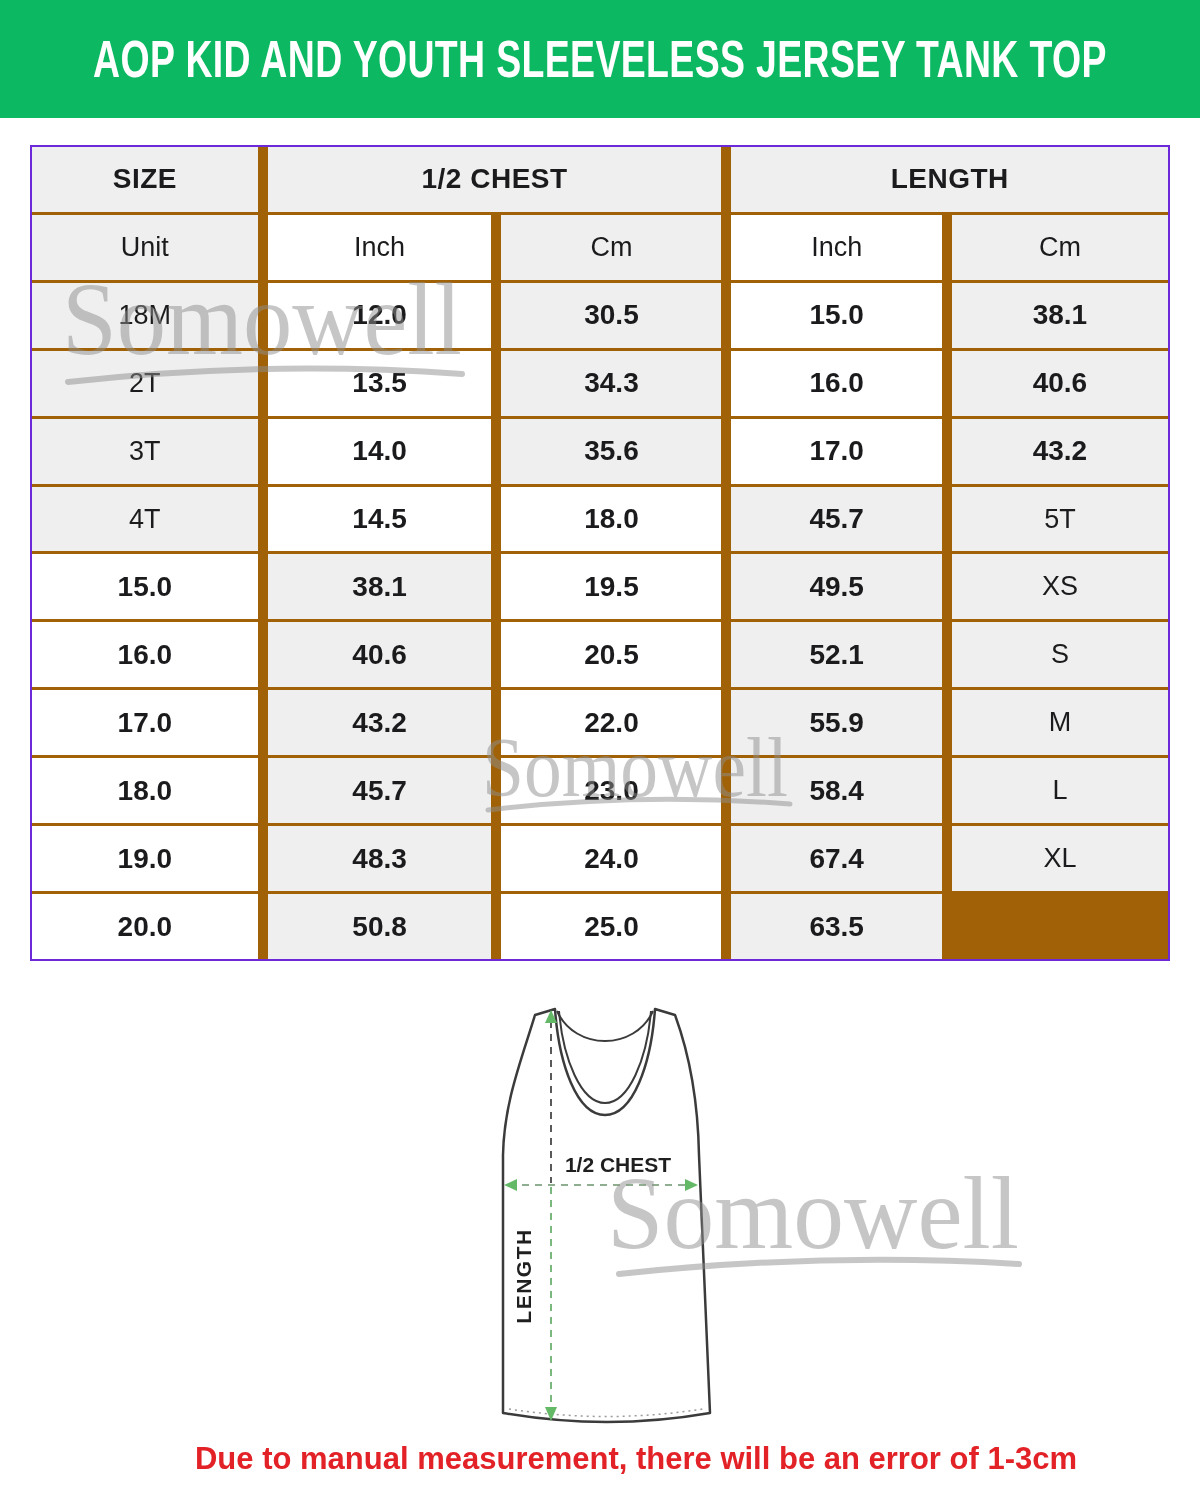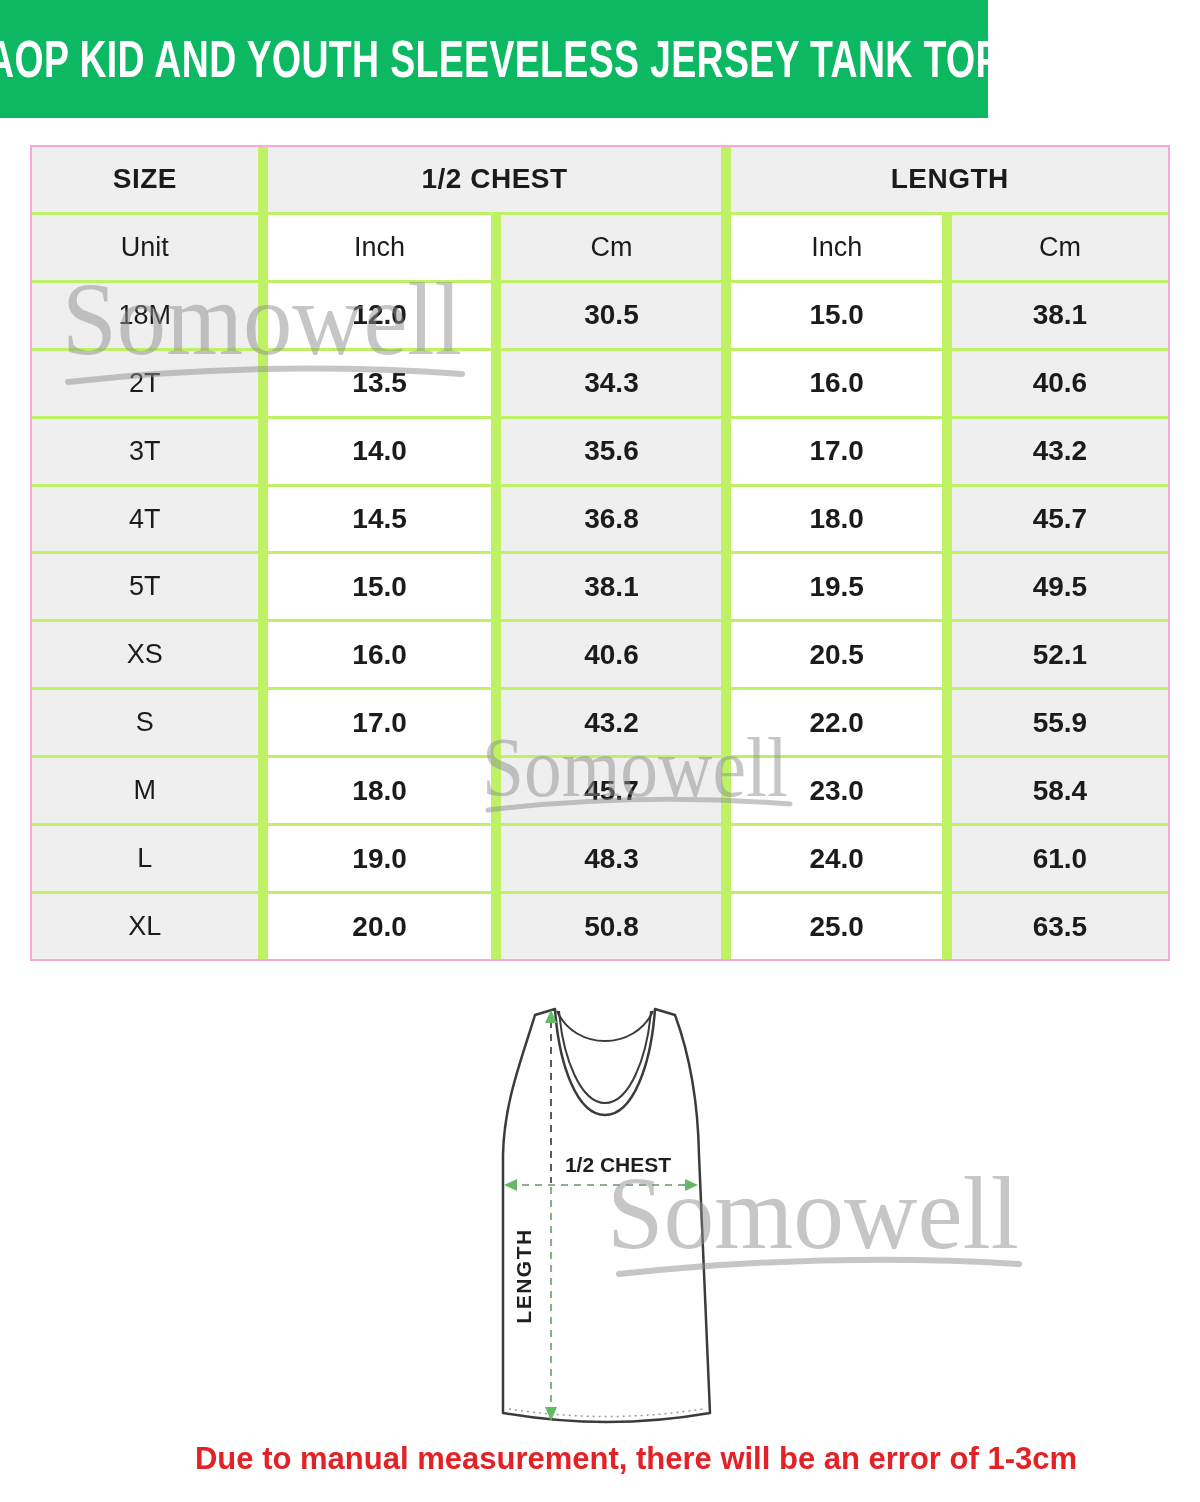--- a/index.html
+++ b/index.html
@@ -1,33 +1,33 @@
 <!DOCTYPE html>
 <html><head>
 <meta charset="utf-8">
 <style>
   html,body{margin:0;padding:0;}
   body{
     width:1200px;height:1502px;position:relative;background:#ffffff;
     font-family:"Liberation Sans",sans-serif;overflow:hidden;
   }
   .banner{
-    position:absolute;left:0;top:0;width:988px;height:118px;
+    position:absolute;left:0;top:0;width:1200px;height:118px;
     background:#0cb962;display:flex;align-items:center;justify-content:center;
   }
   .banner-title{
     color:#ffffff;font-size:52px;font-weight:700;white-space:nowrap;
     transform:scaleX(0.72);letter-spacing:0.5px;
   }
   .size-table{
     position:absolute;left:30px;top:145px;width:1140px;height:816px;
     display:grid;
     grid-template-columns:236fr 234fr 230fr 220fr 226fr;
     grid-template-rows:repeat(12,1fr);
-    gap:3px 10px;background:#bef264;border:2px solid #f9a8d4;box-sizing:border-box;
+    gap:3px 10px;background:#a16207;border:2px solid #6d28d9;box-sizing:border-box;
     z-index:1;
   }
   .cell{
     display:flex;align-items:center;justify-content:center;
     background:#ffffff;color:#1b1b1d;line-height:1;
   }
   .cell.shade{background:#efefef;}
   .cell.ghead{font-weight:700;font-size:28px;letter-spacing:0.5px;}
   .cell.bold{font-weight:400;font-size:27px;}
   .cell.val{font-weight:700;font-size:28px;}
@@ -83,21 +83,20 @@
   <div class="cell shade val">40.6</div>
 
   <div class="cell shade bold">3T</div>
   <div class="cell val">14.0</div>
   <div class="cell shade val">35.6</div>
   <div class="cell val">17.0</div>
   <div class="cell shade val">43.2</div>
 
   <div class="cell shade bold">4T</div>
   <div class="cell val">14.5</div>
-  <div class="cell shade val">36.8</div>
   <div class="cell val">18.0</div>
   <div class="cell shade val">45.7</div>
 
   <div class="cell shade bold">5T</div>
   <div class="cell val">15.0</div>
   <div class="cell shade val">38.1</div>
   <div class="cell val">19.5</div>
   <div class="cell shade val">49.5</div>
 
   <div class="cell shade bold">XS</div>
@@ -115,21 +114,21 @@
   <div class="cell shade bold">M</div>
   <div class="cell val">18.0</div>
   <div class="cell shade val">45.7</div>
   <div class="cell val">23.0</div>
   <div class="cell shade val">58.4</div>
 
   <div class="cell shade bold">L</div>
   <div class="cell val">19.0</div>
   <div class="cell shade val">48.3</div>
   <div class="cell val">24.0</div>
-  <div class="cell shade val">61.0</div>
+  <div class="cell shade val">67.4</div>
 
   <div class="cell shade bold">XL</div>
   <div class="cell val">20.0</div>
   <div class="cell shade val">50.8</div>
   <div class="cell val">25.0</div>
   <div class="cell shade val">63.5</div>
 </section>
 
 <svg class="watermark" style="left:60px;top:274px;" width="410" height="125" viewBox="0 0 410 125">
   <text x="2" y="80" font-size="104" textLength="400" lengthAdjust="spacingAndGlyphs">Somowell</text>

